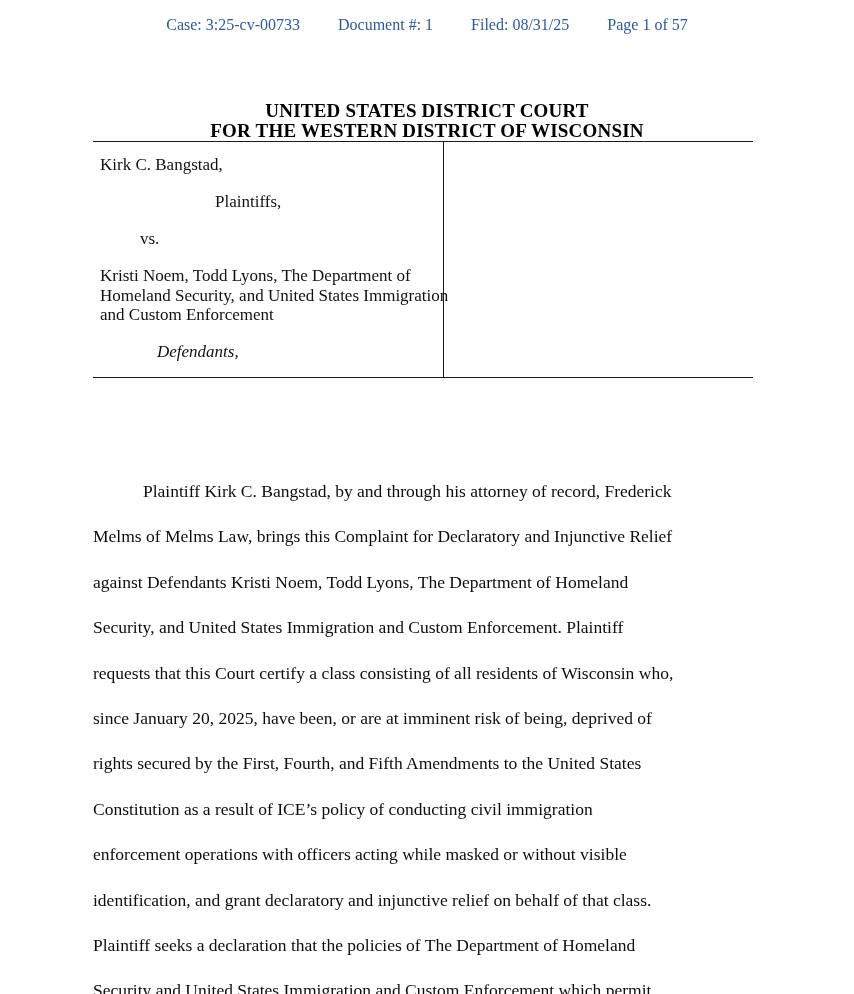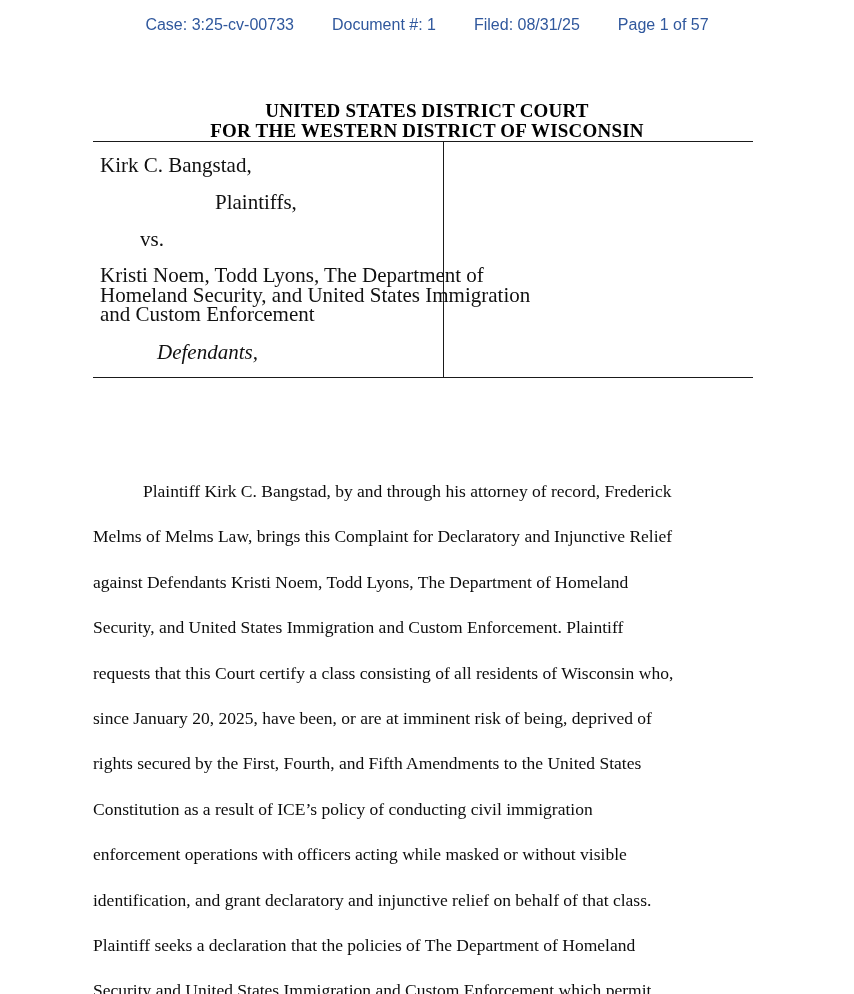--- a/index.html
+++ b/index.html
@@ -9,21 +9,21 @@
     overflow: hidden;
     font-family: "Liberation Serif", serif;
     color: #111111;
   }
   .page { width: 854px; height: 994px; position: relative; overflow: hidden; }
 
   
   .stamp {
     position: absolute; top: 16px; left: 0; width: 100%;
     display: flex; justify-content: center; gap: 38px;
-    font-family: Liberation Sans, sans-serif;
+    font-family: Liberation Serif, serif;
     font-size: 16px; color: #30589d;
     white-space: nowrap;
   }
 
   
   .court-title {
     position: absolute; top: 101px; left: 0; width: 100%;
     text-align: center; font-weight: bold;
     font-size: 19px; line-height: 19.5px; color: #000;
     letter-spacing: 0.2px;
@@ -33,21 +33,21 @@
   .caption-table {
     position: absolute; top: 141px; left: 93px; width: 660px; height: 237px;
     border-top: 1.5px solid #1a1a1a;
     border-bottom: 1.5px solid #1a1a1a;
     display: flex;
   }
   .caption-left {
     width: 351px; height: 100%;
     border-right: 1.5px solid #1a1a1a;
     padding: 13px 4px 0 7px;
-    font-size: 21px; line-height: 20px;
+    font-size: 17px; line-height: 20px;
   }
   .caption-right {
     flex: 1; height: 100%;
     padding: 92px 0 0 43px;
     font-size: 17px; line-height: 20px;
   }
   .cap-plaintiff-label { margin-top: 17px; margin-left: 115px; }
   .cap-vs { margin-top: 17px; margin-left: 40px; }
   .cap-defendants { margin-top: 17px; line-height: 19.5px; }
   .cap-defendant-label { margin-top: 17px; margin-left: 57px; font-style: italic; }

